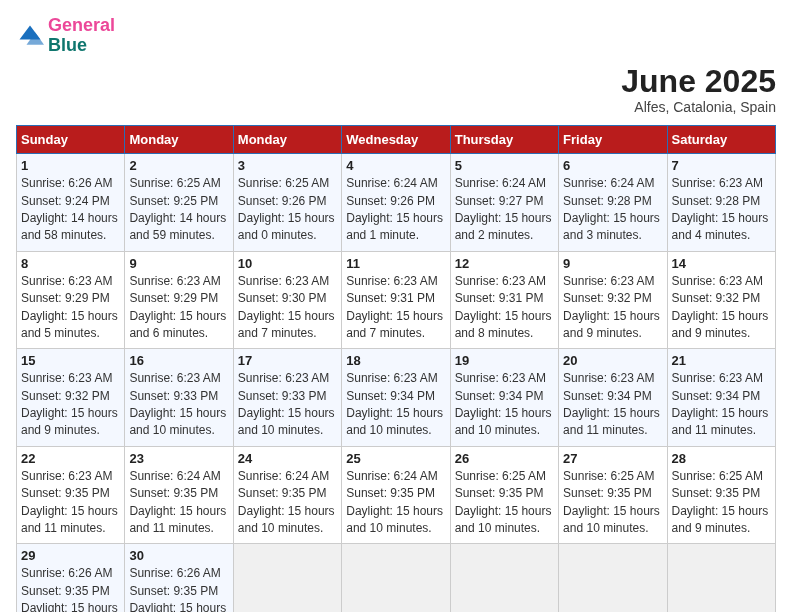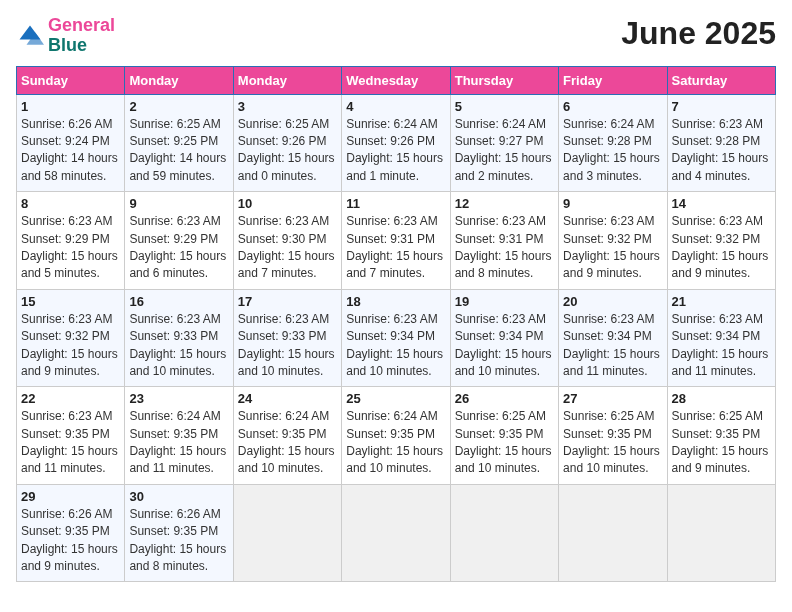--- a/index.html
+++ b/index.html
@@ -27,38 +27,39 @@
       line-height: 1.1;
     }
     .logo-general { color: #ec4899; }
     .logo-blue { color: #0f766e; }
     .logo-icon {
       width: 28px;
       height: 28px;
     }
     .title-area {
       text-align: right;
+      margin-top: 48px;
     }
     .calendar-title {
       font-size: 32px;
       font-weight: bold;
       color: #222;
       line-height: 1.1;
     }
     .calendar-subtitle {
       font-size: 14px;
       color: #444;
     }
     table {
       width: 100%;
       border-collapse: collapse;
       table-layout: fixed;
     }
     thead tr th {
-      background: #ec4899;
+      background: #b91c1c;
       color: #fff;
       font-size: 13px;
       font-weight: bold;
       padding: 6px 4px;
       text-align: left;
       border: 1px solid #2a6db5;
     }
     tbody tr td {
       vertical-align: top;
       border: 1px solid #ccc;
@@ -96,20 +97,21 @@
       <polygon points="16,4 28,20 4,20" fill="#1a6fbe"></polygon>
       <polygon points="22,12 32,26 12,26" fill="#1a6fbe" opacity="0.6"></polygon>
     </svg>
     <div class="logo-text">
       <span class="logo-general">General</span><br>
       <span class="logo-blue">Blue</span>
     </div>
   </div>
   <div class="title-area">
     <div class="calendar-title">June 2025</div>
+    <div class="calendar-subtitle">Alfes, Catalonia, Spain</div>
   </div>
 </div>
 
 <table>
   <thead>
     <tr>
     <th>Sunday</th>
         <th>Monday</th>
         <th>Monday</th>
         <th>Wednesday</th>

